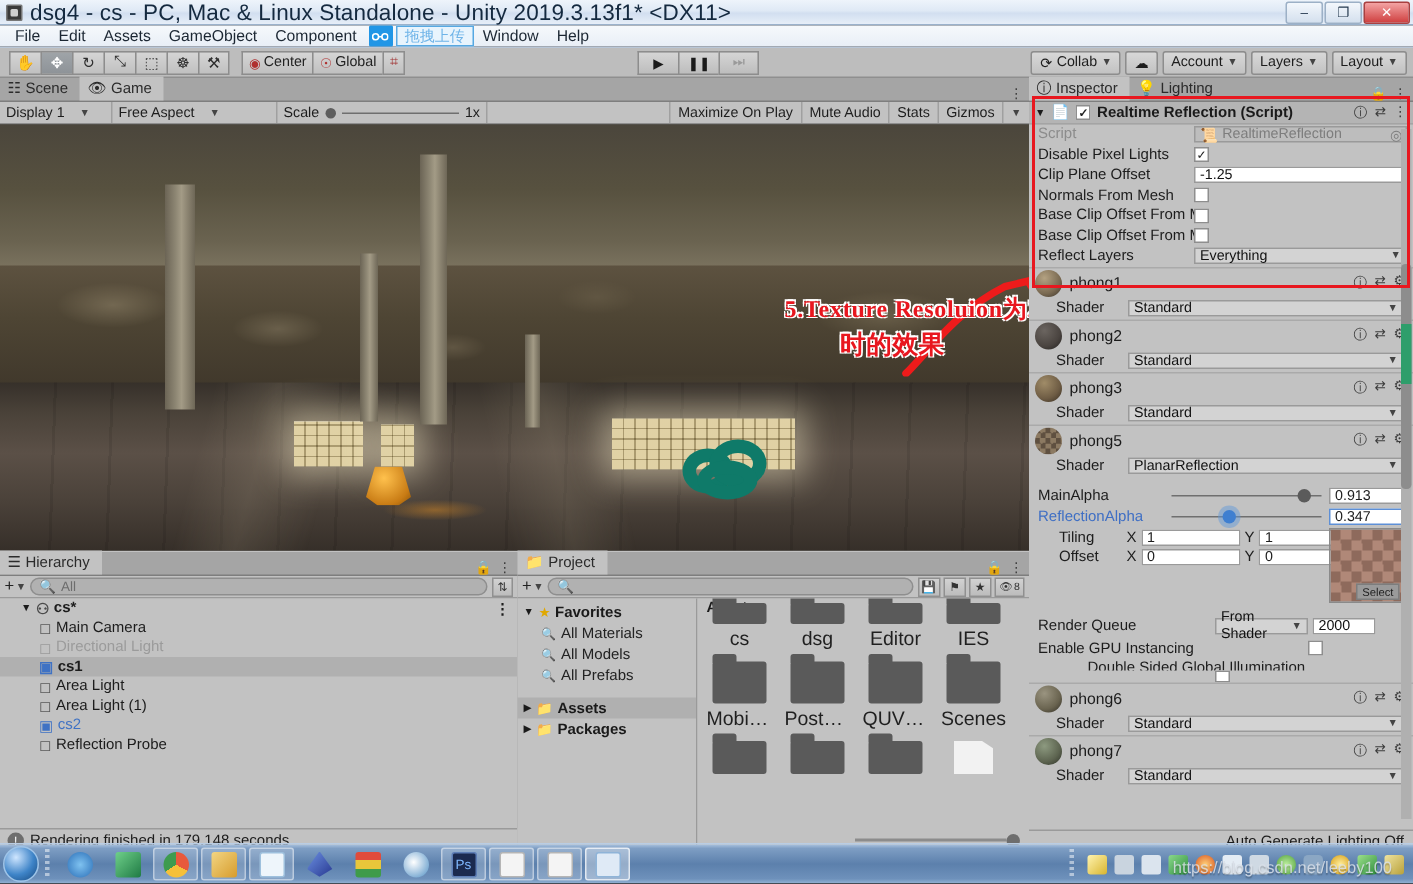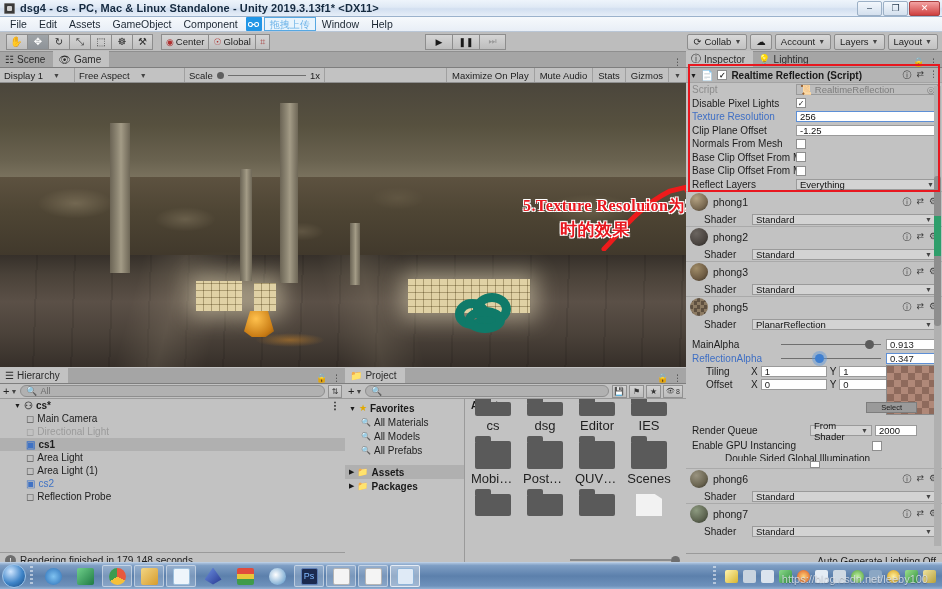--- a/index.html
+++ b/index.html
@@ -20,21 +20,21 @@
   }
   .tb-icon {
     width: 11px; height: 11px; margin-left: 4px; margin-right: 5px;
     background: #3a3a3a; border: 1px solid #777; border-radius: 1px;
     position: relative; flex: none;
   }
   .tb-icon::after {
     content: ""; position: absolute; left: 2px; top: 2px; width: 5px; height: 5px;
     background: #cfcfcf; border-radius: 1px;
   }
-  .tb-title { font-size: 11px; color: #14293f; white-space: nowrap; letter-spacing: .1px; font-weight: bold; }
+  .tb-title { font-size: 15px; color: #14293f; white-space: nowrap; letter-spacing: .1px; }
   .tb-buttons { margin-left: auto; display: flex; height: 15px; margin-right: 2px; }
   .tb-btn {
     width: 25px; height: 15px; margin-left: 1px;
     background: linear-gradient(to bottom,#f3f7fc,#d4e0ee);
     border: 1px solid #9cb0c6; border-radius: 2px;
     display: flex; align-items: center; justify-content: center;
     font-size: 9px; color: #1f3349;
   }
   .tb-btn.close { background: linear-gradient(to bottom,#f3a3a3,#cf4040); border-color:#a94040; color:#fff; width:31px;}
 
@@ -258,21 +258,21 @@
   .slider-row { height:14px; display:flex; align-items:center; padding:0 4px 0 6px; font-size:10px; color:#1d1d1d;}
   .slider-row .lbl { width:84px;}
   .slider-row .lbl.blue { color:#3f6fc4;}
   .sl-track { flex:1; height:1px; background:#6f6f6f; position:relative; margin:0 5px;}
   .sl-knob { position:absolute; top:-4px; width:9px; height:9px; border-radius:50%; background:#5b5b5b;}
   .sl-knob.hl { background:#3f7fd0; box-shadow:0 0 0 3px rgba(90,150,220,.45);}
   .sl-val { width:52px; height:11px; background:#fff; border:1px solid #9a9a9a; font-size:9.5px; display:flex; align-items:center; padding-left:3px;}
   .tex-preview { position:absolute; right:6px; width:50px; height:50px;
     background: repeating-conic-gradient(#b08878 0 25%, #8e6a5c 0 50%) 0 0/14px 14px;
     border:1px solid #8a8a8a;}
-  .tex-sel { position:absolute; right:18px; bottom:1px; font-size:7.5px; background:#9a9a9a; color:#1c1c1c; padding:0 14px; border:1px solid #7d7d7d;}
+  .tex-sel { position:absolute; right:2px; bottom:1px; font-size:7.5px; background:#9a9a9a; color:#1c1c1c; padding:0 3px; border:1px solid #7d7d7d;}
   .xy-row { height:13px; display:flex; align-items:center; gap:3px; padding-left:20px; font-size:10px; color:#1d1d1d;}
   .xy-row .nm { width:42px;}
   .xy-field { width:66px; height:11px; background:#fff;border:1px solid #9a9a9a;font-size:9.5px; padding-left:3px;display:flex;align-items:center;}
 
   .insp-footer {
     position:absolute; left:0; bottom:0; width:256px; height:15px; background:#c2c2c2;
     border-top:1px solid #9a9a9a; display:flex; align-items:center; justify-content:flex-end;
     padding-right:6px; font-size:10px; color:#1c1c1c;
   }
   .vscroll { position:absolute; right:1px; top:18px; width:7px; height:460px; background:#b0b0b0;}
@@ -686,24 +686,20 @@
           <span>RealtimeReflection</span>
           <span style="margin-left:auto;padding-right:2px;">◎</span>
         </span>
       </div>
 
       <div class="frow">
         <span class="lbl">Disable Pixel Lights</span>
         <span class="cbox">✓</span>
       </div>
 
-      <div class="frow">
-        <span class="lbl blue">Texture Resolution</span>
-        <span class="field sel">256</span>
-      </div>
 
       <div class="frow">
         <span class="lbl">Clip Plane Offset</span>
         <span class="field">-1.25</span>
       </div>
 
       <div class="frow">
         <span class="lbl">Normals From Mesh</span>
         <span class="cbox"></span>
       </div>

